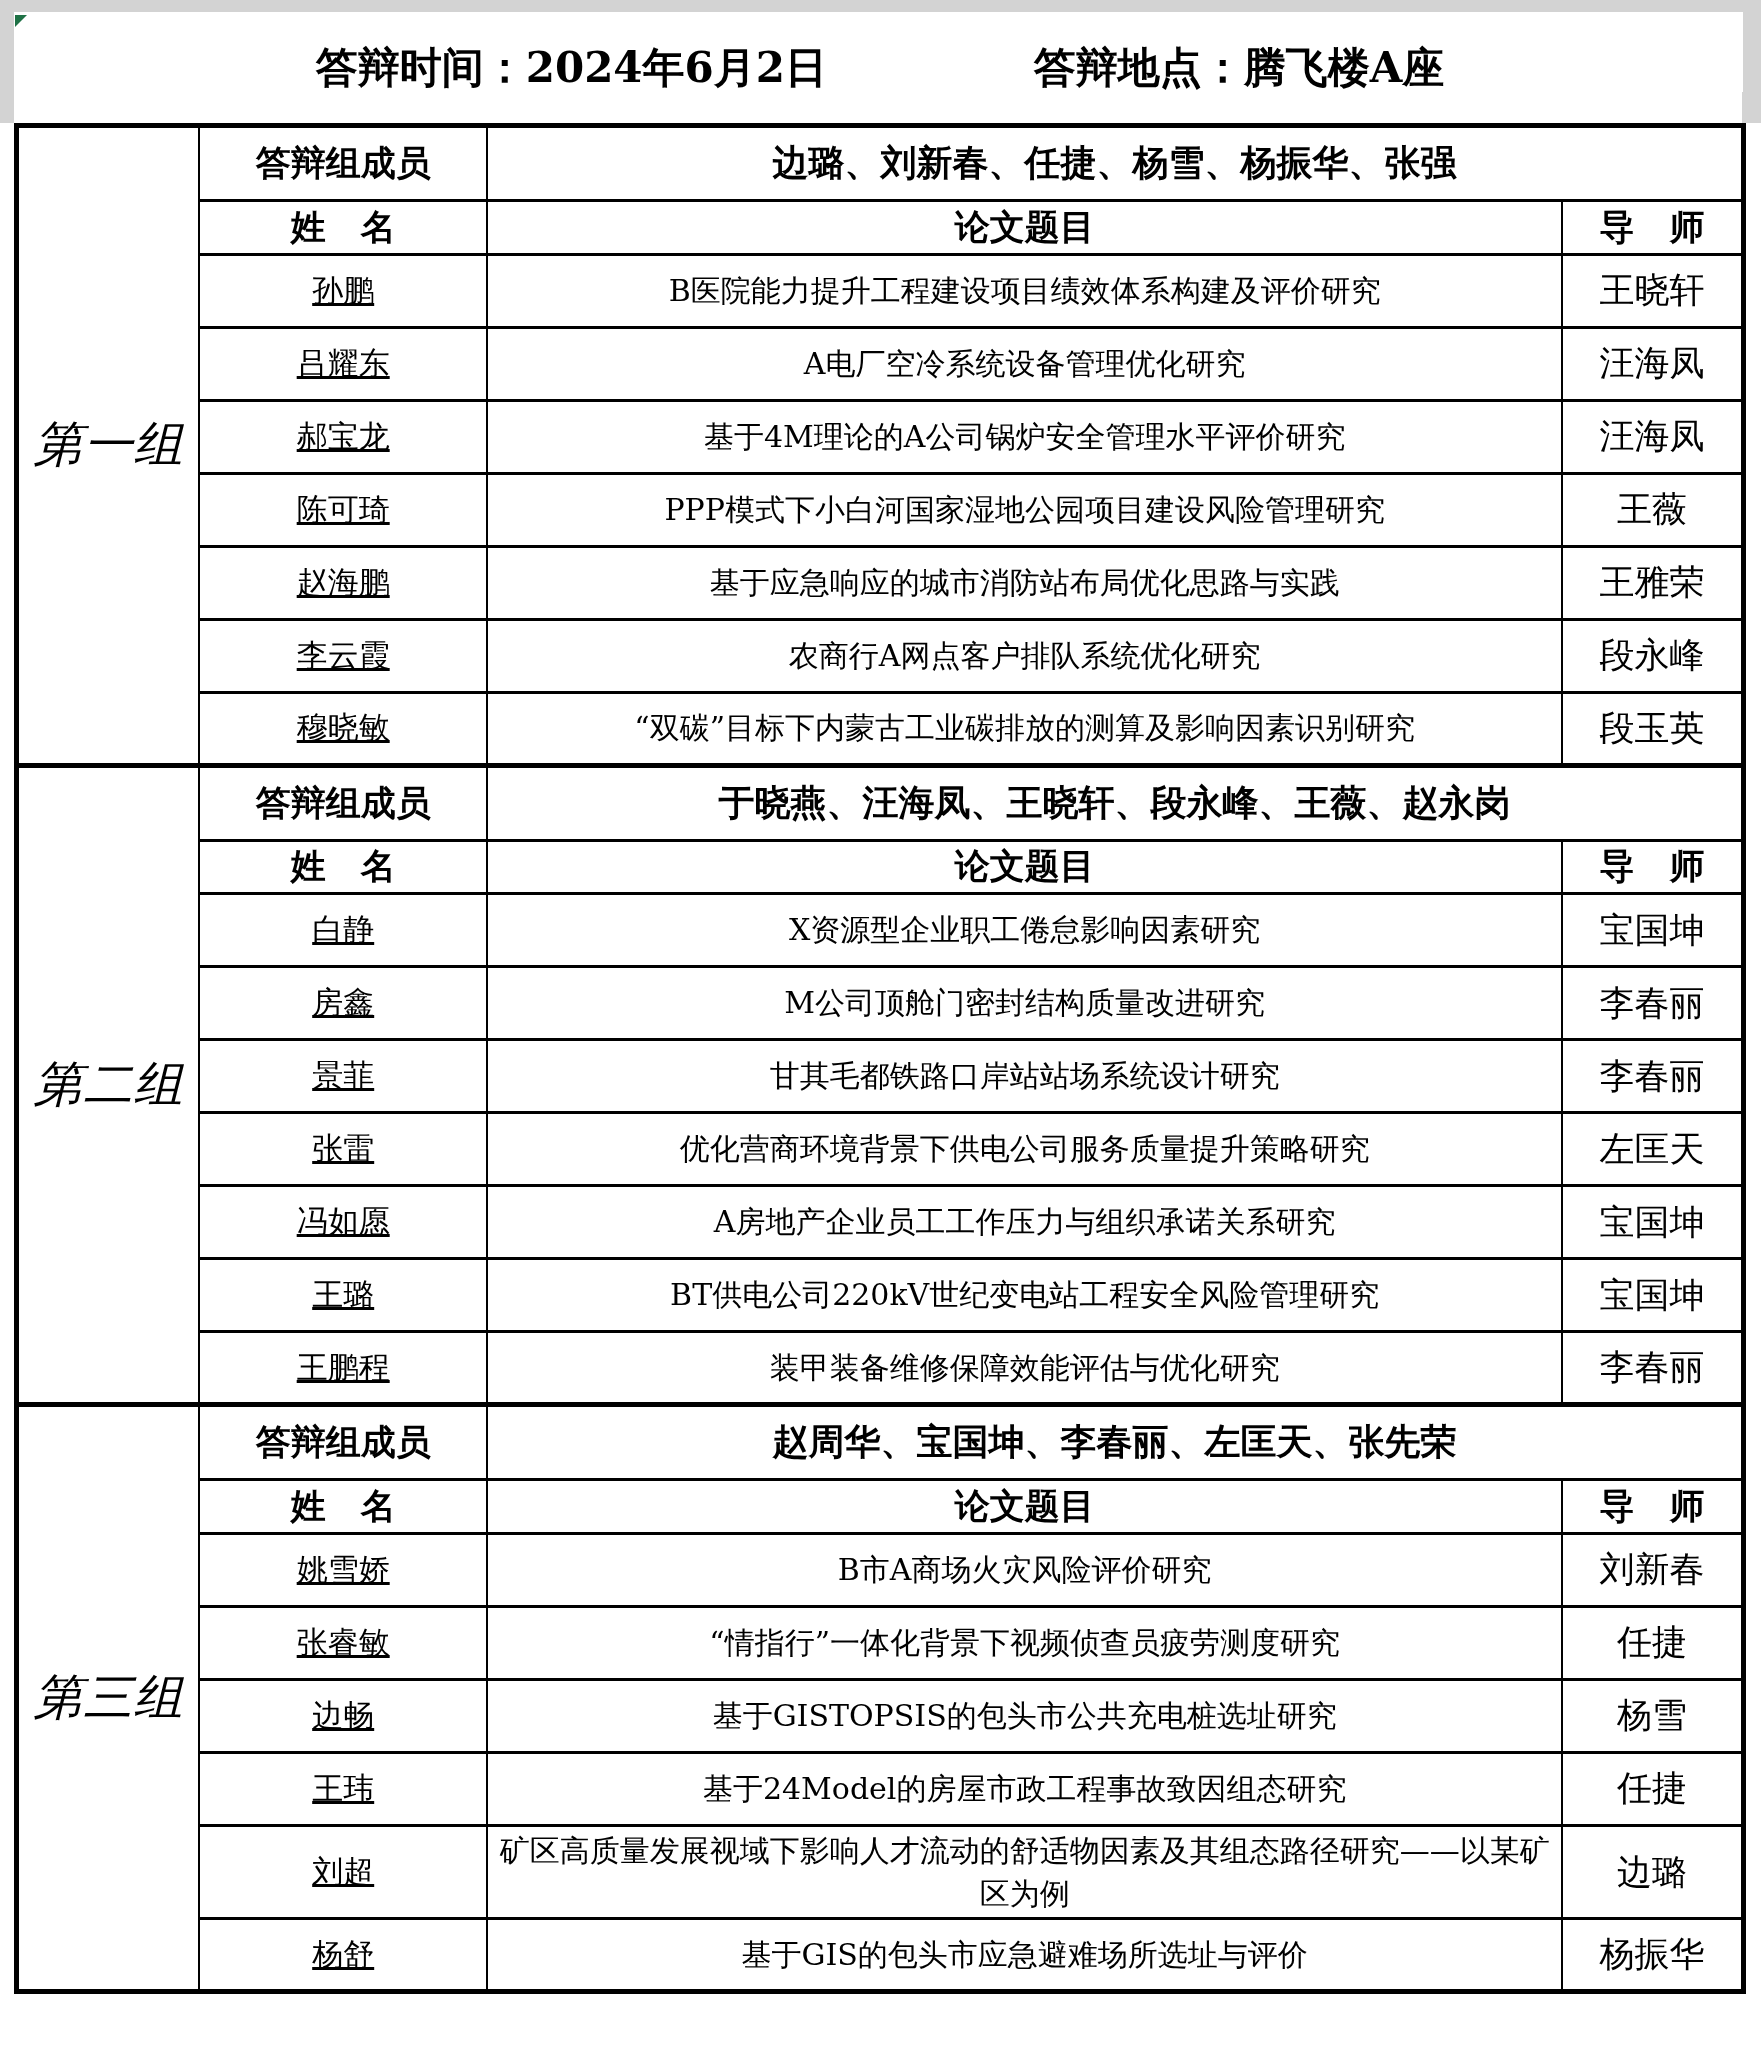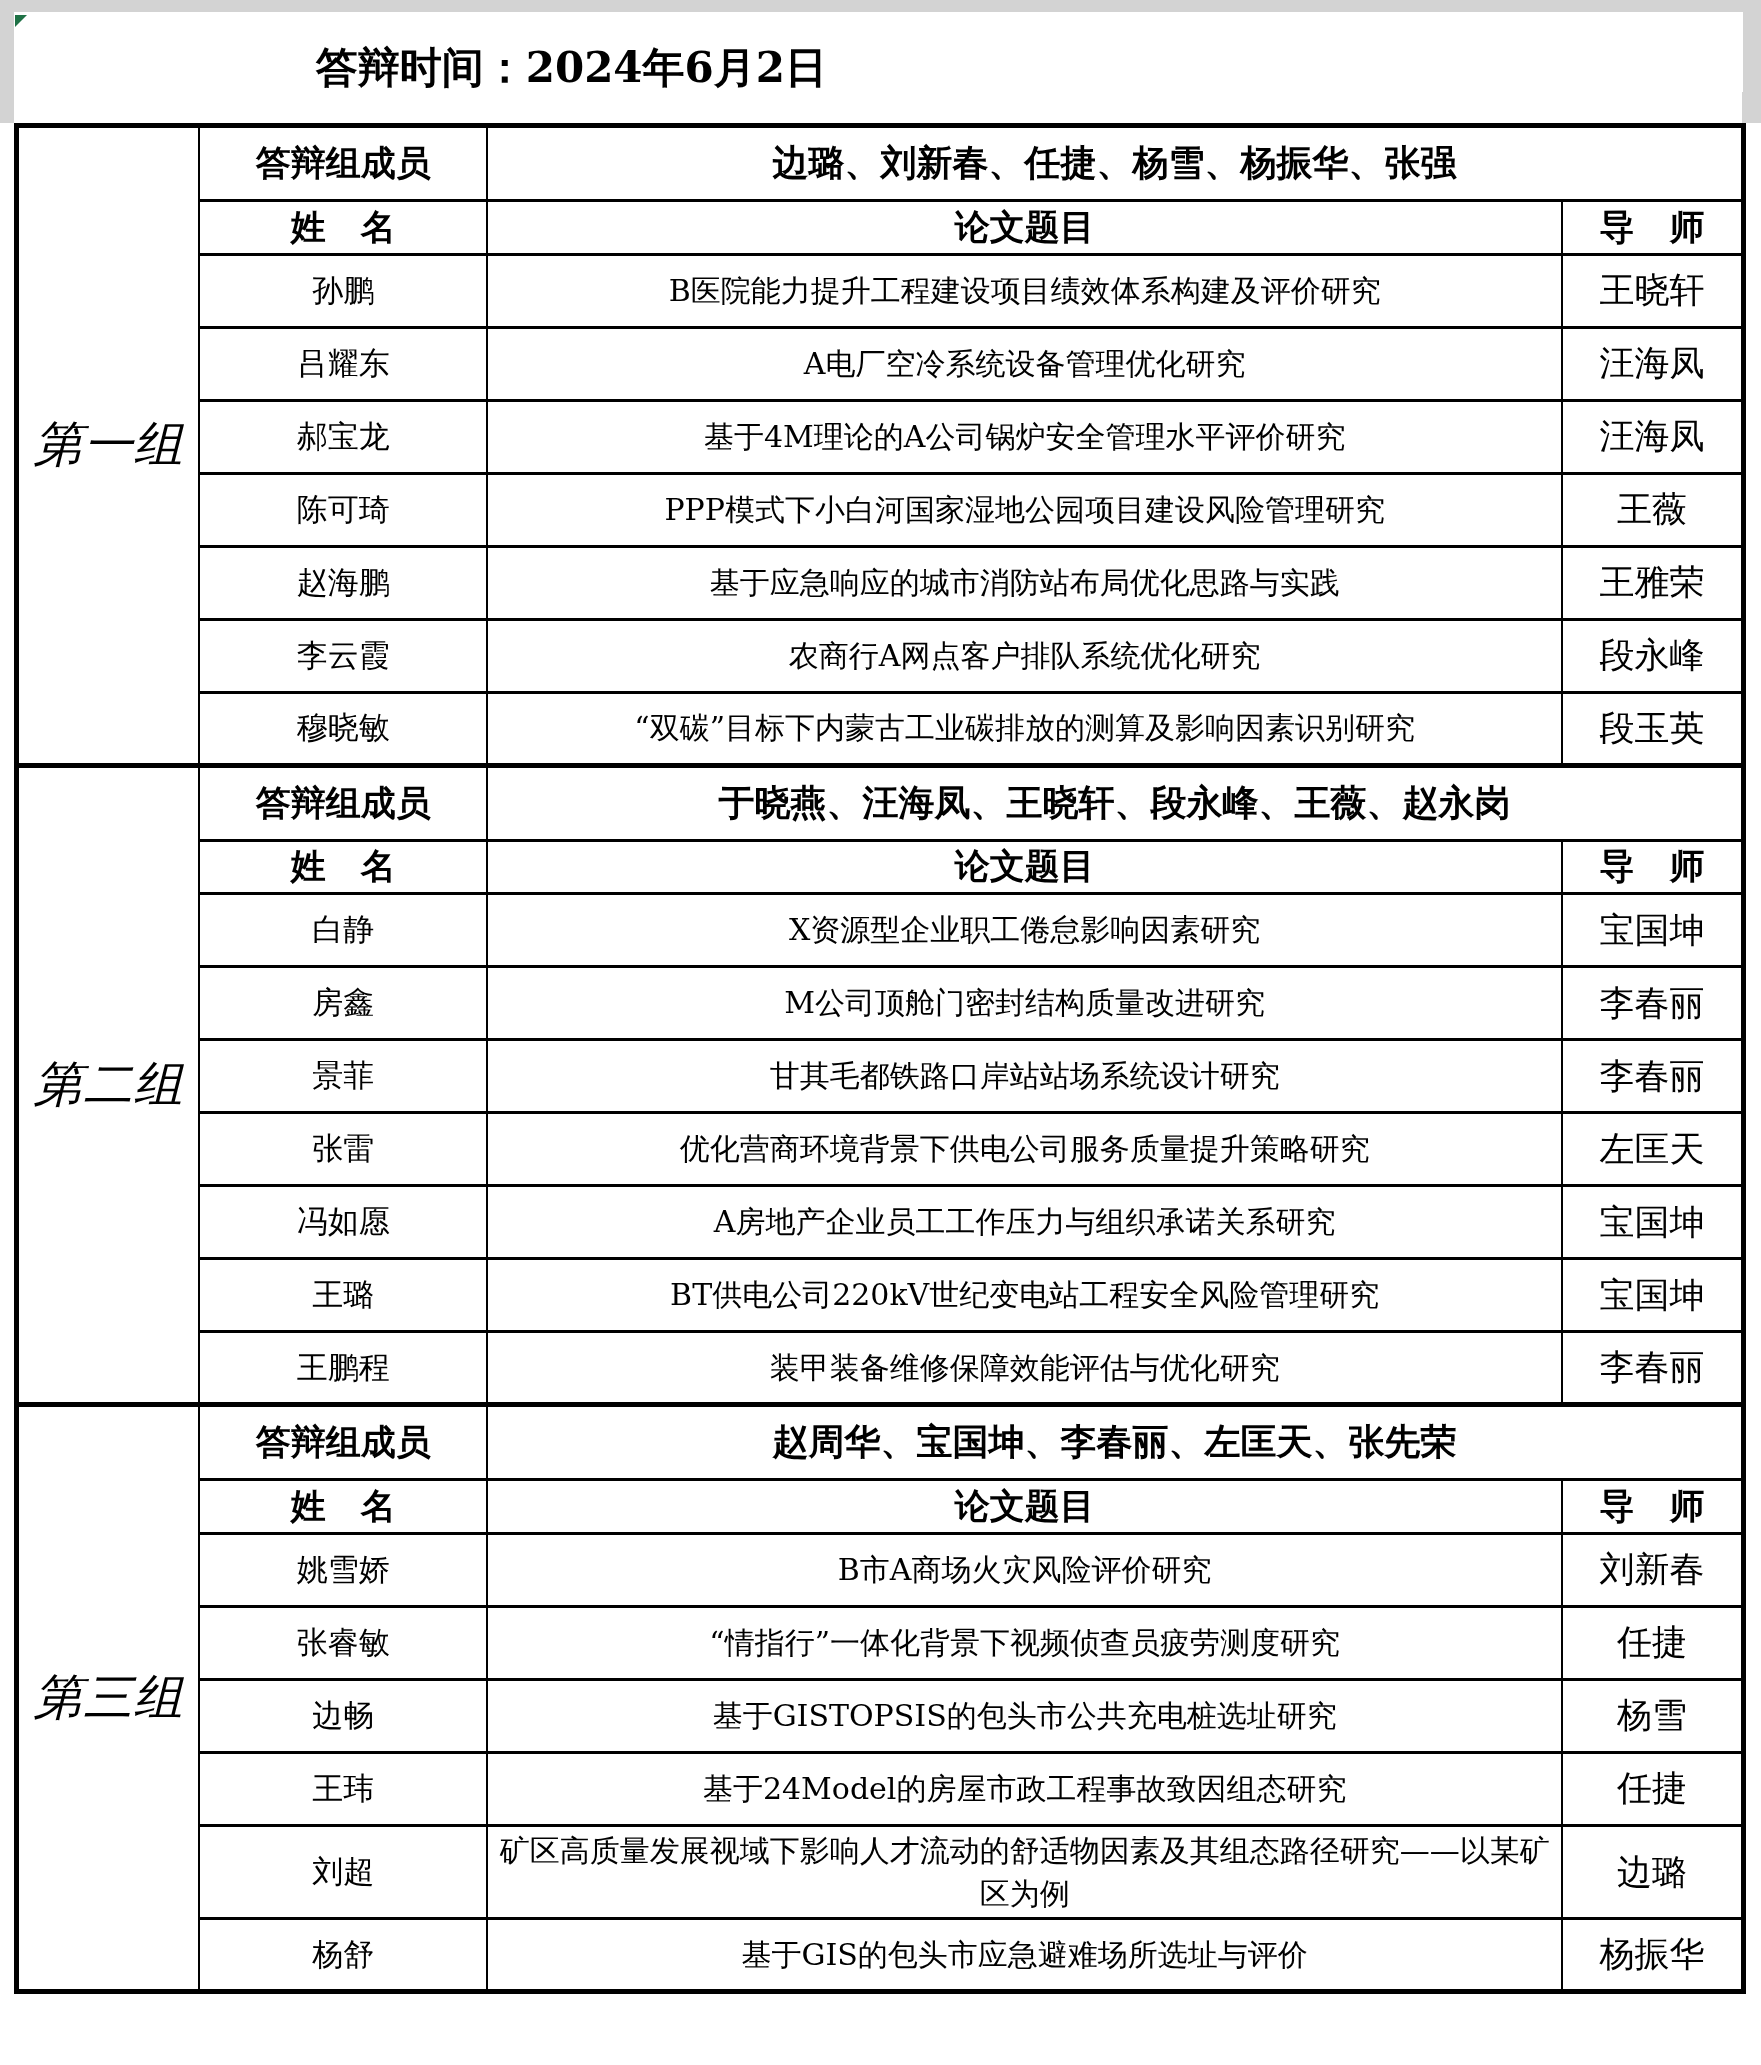--- a/index.html
+++ b/index.html
@@ -79,34 +79,35 @@
     font-weight: bold;
   }
   td.committee-members-cell {
     font-size: 36px;
     font-weight: bold;
   }
   tr.head-row td {
     font-size: 35px;
     font-weight: bold;
   }
-  td.name-cell    { font-size: 31px; }
+  td.name-cell    { font-size: 31px; text-decoration: underline; }
   td.title-cell   { font-size: 30px; line-height: 1.45; }
   td.advisor-cell { font-size: 35px; }
 </style>
 </head>
 <body>
 
 <div class="strip strip-top"></div>
 <div class="strip strip-left"></div>
 <div class="strip strip-right"></div>
 
 <div class="header-band">
   <span class="green-tri"></span>
   <span class="header-text header-time">答辩时间：2024年6月2日</span>
+  <span class="header-text header-location">答辩地点：腾飞楼A座</span>
 </div>
 
 <table class="schedule">
   <colgroup>
     <col style="width:183px">
     <col style="width:288px">
     <col style="width:1075px">
     <col style="width:181px">
   </colgroup>
   <tbody id="schedule-body">

